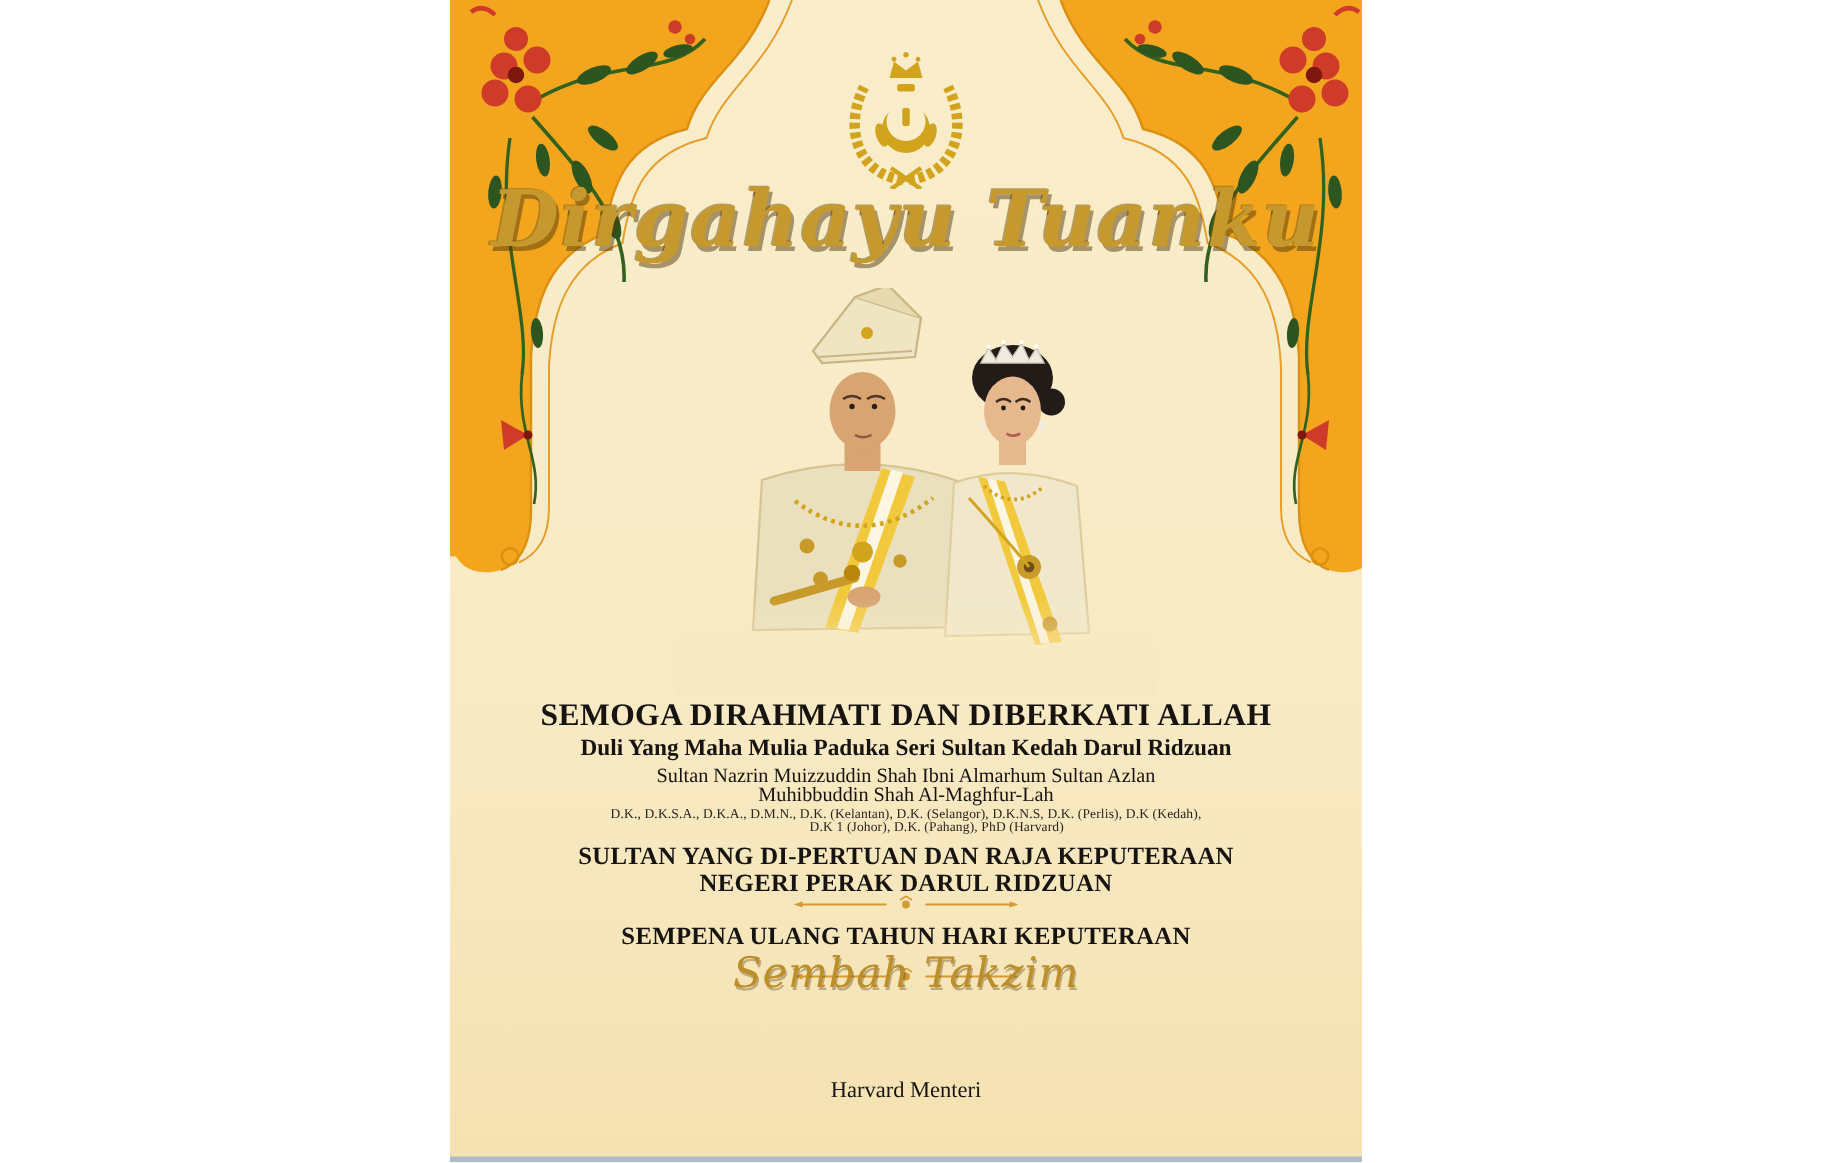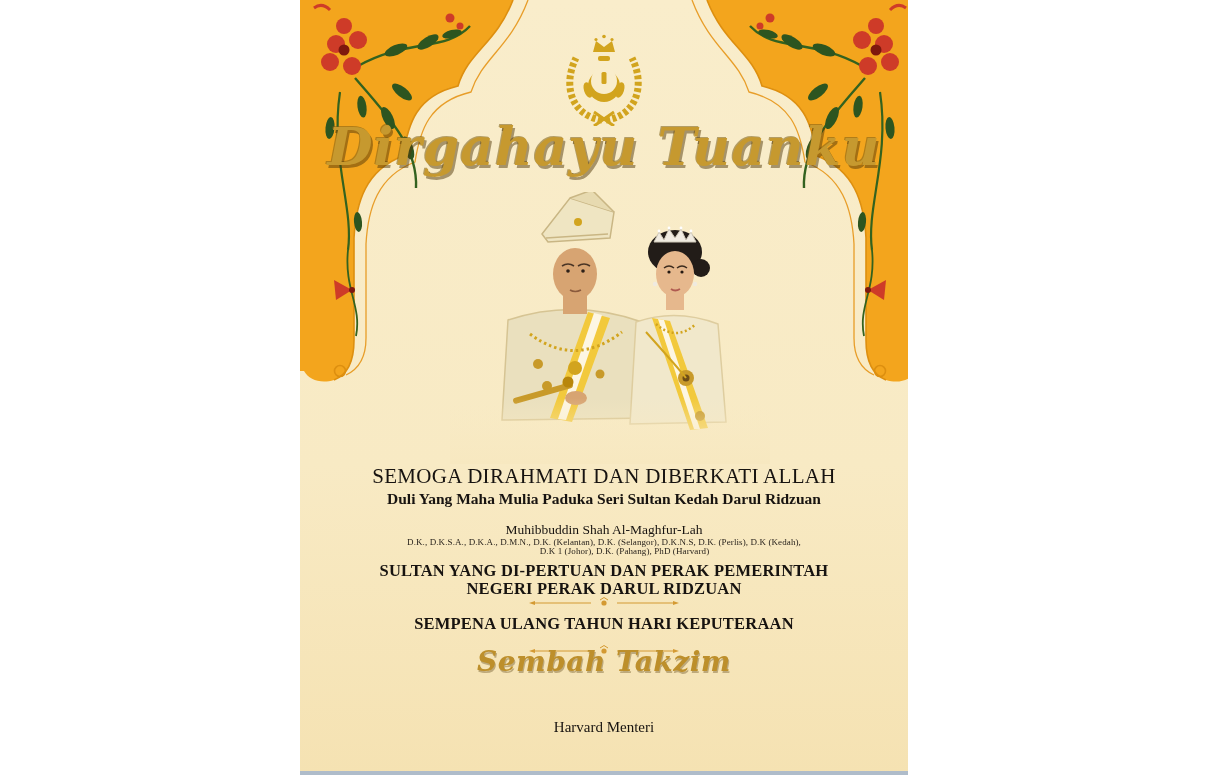--- a/index.html
+++ b/index.html
@@ -8,35 +8,35 @@
   .poster{position:absolute;left:300px;top:0;width:608px;height:775px;
           background:linear-gradient(#F9EDCB 0%, #F8EAC4 60%, #F5E2B2 100%);overflow:hidden;}
   .frame-svg{position:absolute;left:0;top:0;width:620px;height:775px;z-index:1;}
   .crest{position:absolute;left:50%;top:34px;transform:translateX(-50%);width:106px;height:92px;z-index:2;}
   .title{position:absolute;left:0;right:0;top:116px;text-align:center;z-index:2;
          font-family:"DejaVu Serif", serif;font-style:italic;font-weight:bold;
          font-size:52px;color:#C6992F;letter-spacing:1px;
          text-shadow:2px 3px 0 rgba(84,58,10,.5), -1px -1px 0 rgba(122,92,20,.55);}
   .portrait{position:absolute;left:150px;top:192px;width:320px;height:272px;z-index:2;}
   .tline{position:absolute;left:0;right:0;text-align:center;color:#171310;z-index:2;}
-  .blessing{top:464px;font-size:21px;font-weight:normal;letter-spacing:.3px;}
+  .blessing{top:464px;font-size:21px;font-weight:bold;letter-spacing:.3px;}
   .royal-style{top:490px;font-size:15.5px;font-weight:bold;}
   .rname1{top:509px;font-size:13.5px;}
   .rname2{top:522px;font-size:13.5px;}
   .hono{font-size:9px;letter-spacing:.1px;color:#2a241d;}
   .hono1{top:537px;}
   .hono2{top:546px;padding-left:41px;}
   .office1{top:561px;font-size:16.5px;font-weight:bold;letter-spacing:.2px;}
   .office2{top:579px;font-size:16.5px;font-weight:bold;letter-spacing:.2px;text-align:center;}
   .divider{position:absolute;left:50%;transform:translateX(-50%);width:150px;height:12px;z-index:2;}
   .div1{top:597px;}
   .div2{top:645px;}
   .occ1{top:614px;font-size:16.5px;font-weight:bold;letter-spacing:.2px;}
   .occ2{top:632px;font-size:16.5px;font-weight:bold;letter-spacing:.2px;}
-  .salutation{top:645px;font-family:"DejaVu Serif", serif;font-style:italic;font-weight:bold;
+  .salutation{top:632px;font-family:"DejaVu Serif", serif;font-style:italic;font-weight:normal;
               font-size:28px;color:#BD8F2B;letter-spacing:.5px;
               text-shadow:1px 2px 0 rgba(84,58,10,.35);}
   .signame{top:701px;font-size:17px;font-weight:bold;letter-spacing:.4px;}
   .sigtitle{top:719px;font-size:15px;}
   .bottom-strip{position:absolute;left:0;right:0;bottom:0;height:4px;background:#AFBCCA;z-index:3;}
 </style>
 </head>
 <body>
 
 <div class="canvas">
@@ -154,24 +154,25 @@
         <circle cx="236" cy="186" r="3.5" fill="#6d4d16"></circle>
         <circle cx="250" cy="224" r="5" fill="#C89A2A"></circle>
         <path d="M196,140 Q230,178 236,186" stroke="#D2A41E" stroke-width="2" fill="none"></path>
       </g>
 
       <rect x="-4" y="206" width="328" height="66" fill="url(#fadeGrad)"></rect>
     </svg>
 
     <div class="tline blessing">SEMOGA DIRAHMATI DAN DIBERKATI ALLAH</div>
     <div class="tline royal-style">Duli Yang Maha Mulia Paduka Seri Sultan Kedah Darul Ridzuan</div>
+    <div class="tline rname1">Sultan Nazrin Muizzuddin Shah Ibni Almarhum Sultan Azlan</div>
     <div class="tline rname2">Muhibbuddin Shah Al-Maghfur-Lah</div>
     <div class="tline hono hono1">D.K., D.K.S.A., D.K.A., D.M.N., D.K. (Kelantan), D.K. (Selangor), D.K.N.S, D.K. (Perlis), D.K (Kedah),</div>
     <div class="tline hono hono2">D.K 1 (Johor), D.K. (Pahang), PhD (Harvard)</div>
-    <div class="tline office1">SULTAN YANG DI-PERTUAN DAN PERAK PEMERINTAH</div>
+    <div class="tline office1">SULTAN YANG DI-PERTUAN DAN RAJA KEPUTERAAN</div>
     <div class="tline office2">NEGERI PERAK DARUL RIDZUAN</div>
 
     <svg class="divider div1" viewBox="0 0 150 12" aria-hidden="true">
       <path d="M4,6 L62,6 M88,6 L146,6" stroke="#D49A33" stroke-width="1.2"></path>
       <path d="M0,6 L6,4 L6,8 Z M150,6 L144,4 L144,8 Z" fill="#D49A33"></path>
       <circle cx="75" cy="6" r="2.6" fill="#D49A33"></circle>
       <path d="M71,3 L75,0.5 L79,3" stroke="#D49A33" stroke-width="1" fill="none"></path>
     </svg>
 
     <div class="tline occ1">SEMPENA ULANG TAHUN HARI KEPUTERAAN</div>

